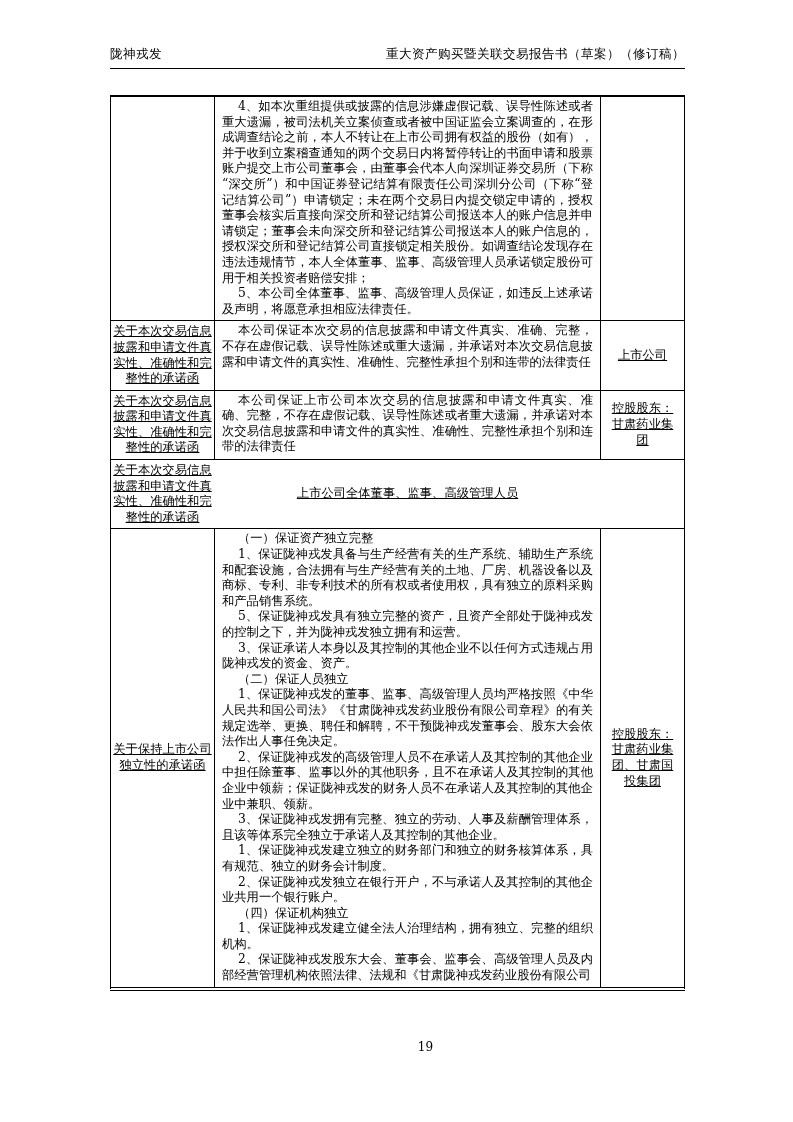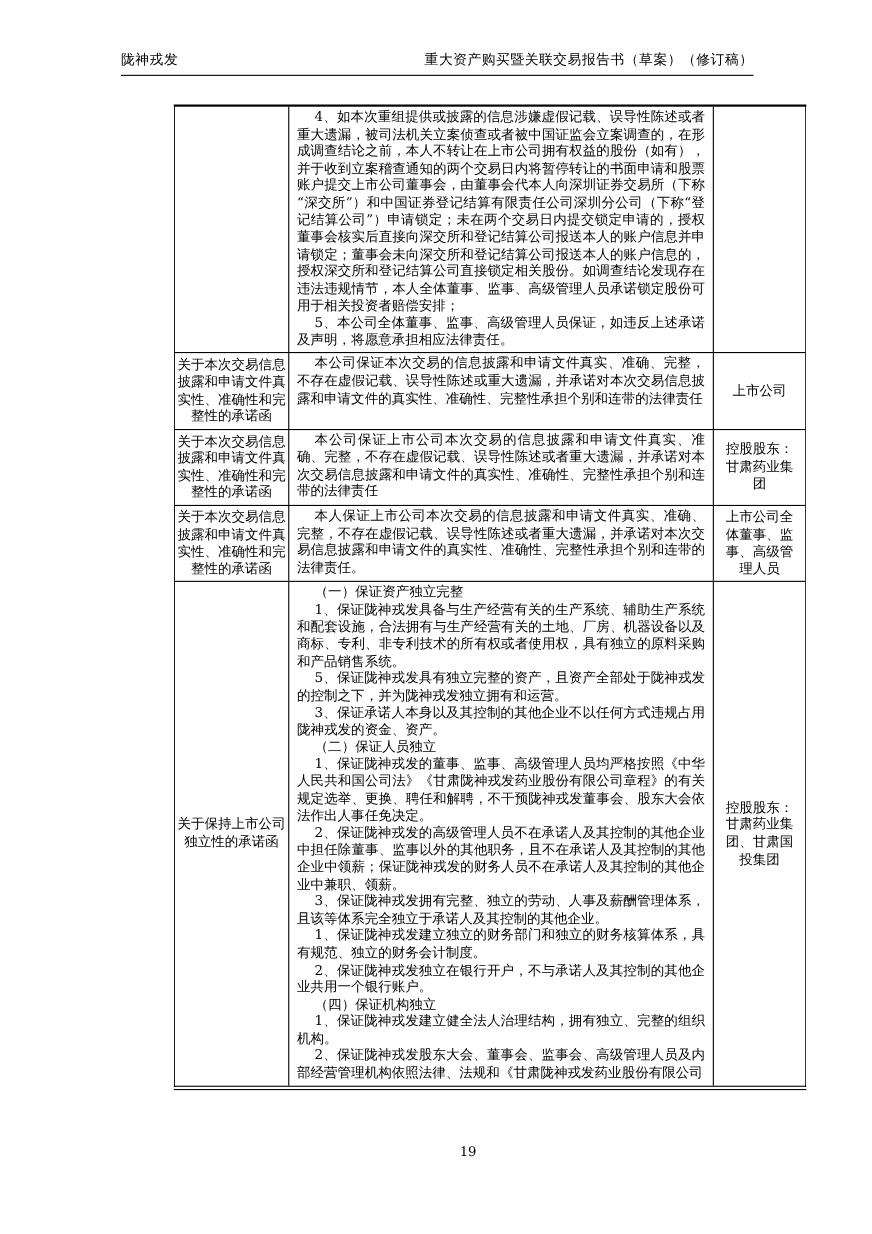--- a/index.html
+++ b/index.html
@@ -40,35 +40,35 @@
     left: 110px;
     top: 95px;
     width: 575px;
     box-sizing: border-box;
     border-left: 1px solid #000;
     border-right: 1px solid #000;
     border-top: 2.5px solid #000;
     border-bottom: 4px double #000;
     font-size: 12.3px;
     line-height: 15.6px;
-    margin-left: 48px;
   }
   .trow {
     display: grid;
     grid-template-columns: 103px 1fr 83px;
     border-top: 1px solid #000;
   }
   .trow:first-child { border-top: none; }
   .cell-label, .cell-party {
     display: flex;
     align-items: center;
     justify-content: center;
     text-align: center;
     padding: 3px 2px;
     box-sizing: border-box;
+    text-decoration: underline;
   }
   .cell-party { padding: 3px 8px; }
   .cell-content {
     border-left: 1px solid #000;
     border-right: 1px solid #000;
     padding: 2px 7px 3px 7px;
     box-sizing: border-box;
   }
   .cell-content p {
     margin: 0;
@@ -118,23 +118,20 @@
     <div class="trow">
       <div class="cell-label">关于本次交易信息披露和申请文件真实性、准确性和完整性的承诺函</div>
       <div class="cell-content">
         <p>本公司保证上市公司本次交易的信息披露和申请文件真实、准确、完整，不存在虚假记载、误导性陈述或者重大遗漏，并承诺对本次交易信息披露和申请文件的真实性、准确性、完整性承担个别和连带的法律责任</p>
       </div>
       <div class="cell-party">控股股东：甘肃药业集团</div>
     </div>
 
     <div class="trow">
       <div class="cell-label">关于本次交易信息披露和申请文件真实性、准确性和完整性的承诺函</div>
-      <div class="cell-content">
-        <p>本人保证上市公司本次交易的信息披露和申请文件真实、准确、完整，不存在虚假记载、误导性陈述或者重大遗漏，并承诺对本次交易信息披露和申请文件的真实性、准确性、完整性承担个别和连带的法律责任。</p>
-      </div>
       <div class="cell-party">上市公司全体董事、监事、高级管理人员</div>
     </div>
 
     <div class="trow">
       <div class="cell-label">关于保持上市公司独立性的承诺函</div>
       <div class="cell-content">
         <p>（一）保证资产独立完整</p>
         <p>1、保证陇神戎发具备与生产经营有关的生产系统、辅助生产系统和配套设施，合法拥有与生产经营有关的土地、厂房、机器设备以及商标、专利、非专利技术的所有权或者使用权，具有独立的原料采购和产品销售系统。</p>
         <p>5、保证陇神戎发具有独立完整的资产，且资产全部处于陇神戎发的控制之下，并为陇神戎发独立拥有和运营。</p>
         <p>3、保证承诺人本身以及其控制的其他企业不以任何方式违规占用陇神戎发的资金、资产。</p>

